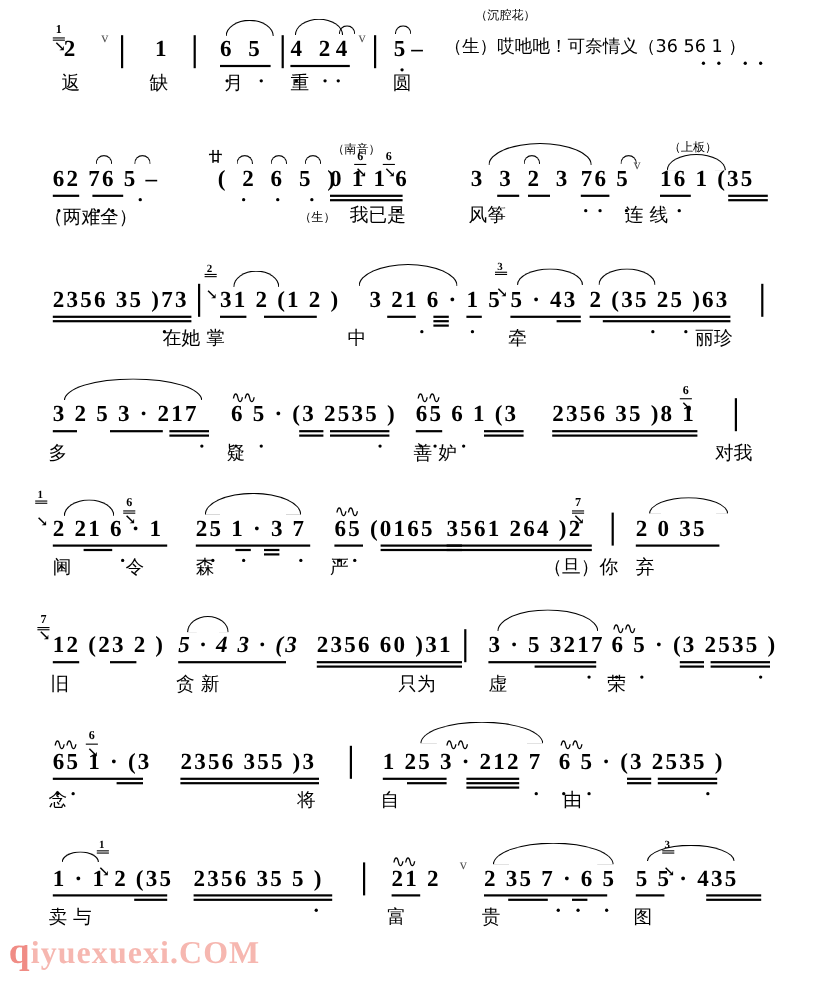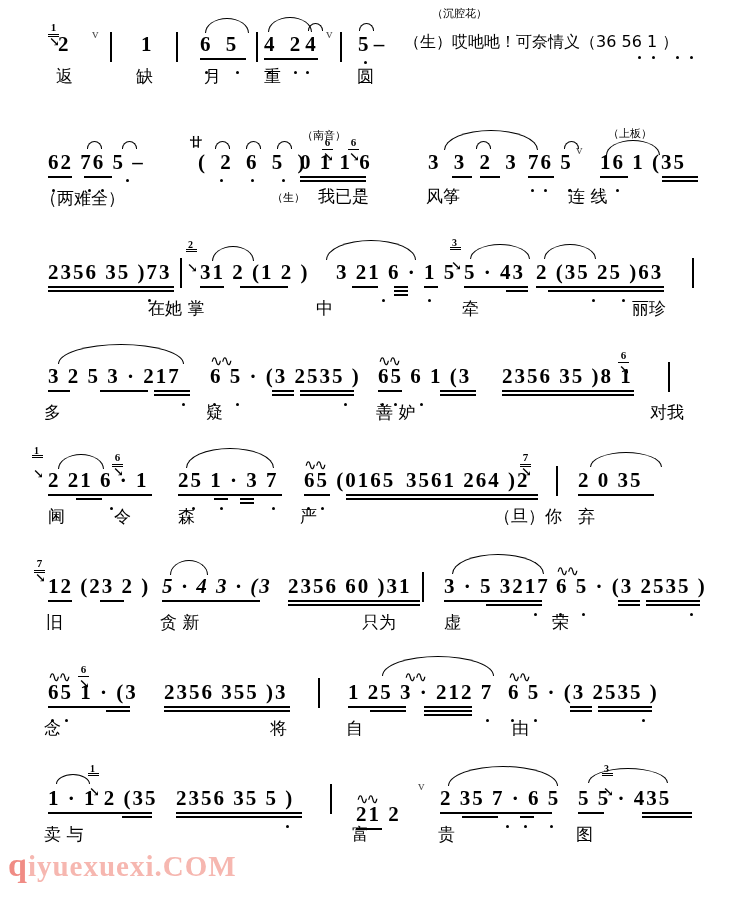--- a/index.html
+++ b/index.html
@@ -648,21 +648,21 @@
     </div>
 
     <div class="cell" style="left:176px; top:0;">
       <span class="notes sp">2356  35  5 )</span>
       <span class="beam1" style="width:126px;"></span>
       <span class="beam2" style="width:126px;"></span>
       <span class="dotlow" style="left:110px;"></span>
     </div>
     <div class="bar" style="left:330px; top:-4px;"></div>
 
-    <div class="cell" style="left:356px; top:16px;">
+    <div class="cell" style="left:356px; top:0;">
       <span class="notes sp">21  2</span>
       <span class="mordent" style="left:0px;">∿∿</span>
       <span class="beam1" style="width:26px;"></span>
     </div>
     <span class="vmark" style="left:418px; top:-10px;">v</span>
 
     <div class="slur tall" style="left:448px; top:-22px; width:108px;"></div>
     <div class="cell" style="left:440px; top:0;">
       <span class="notes sp">2  35  7 · 6  5</span>
       <span class="beam1" style="width:112px;"></span>

